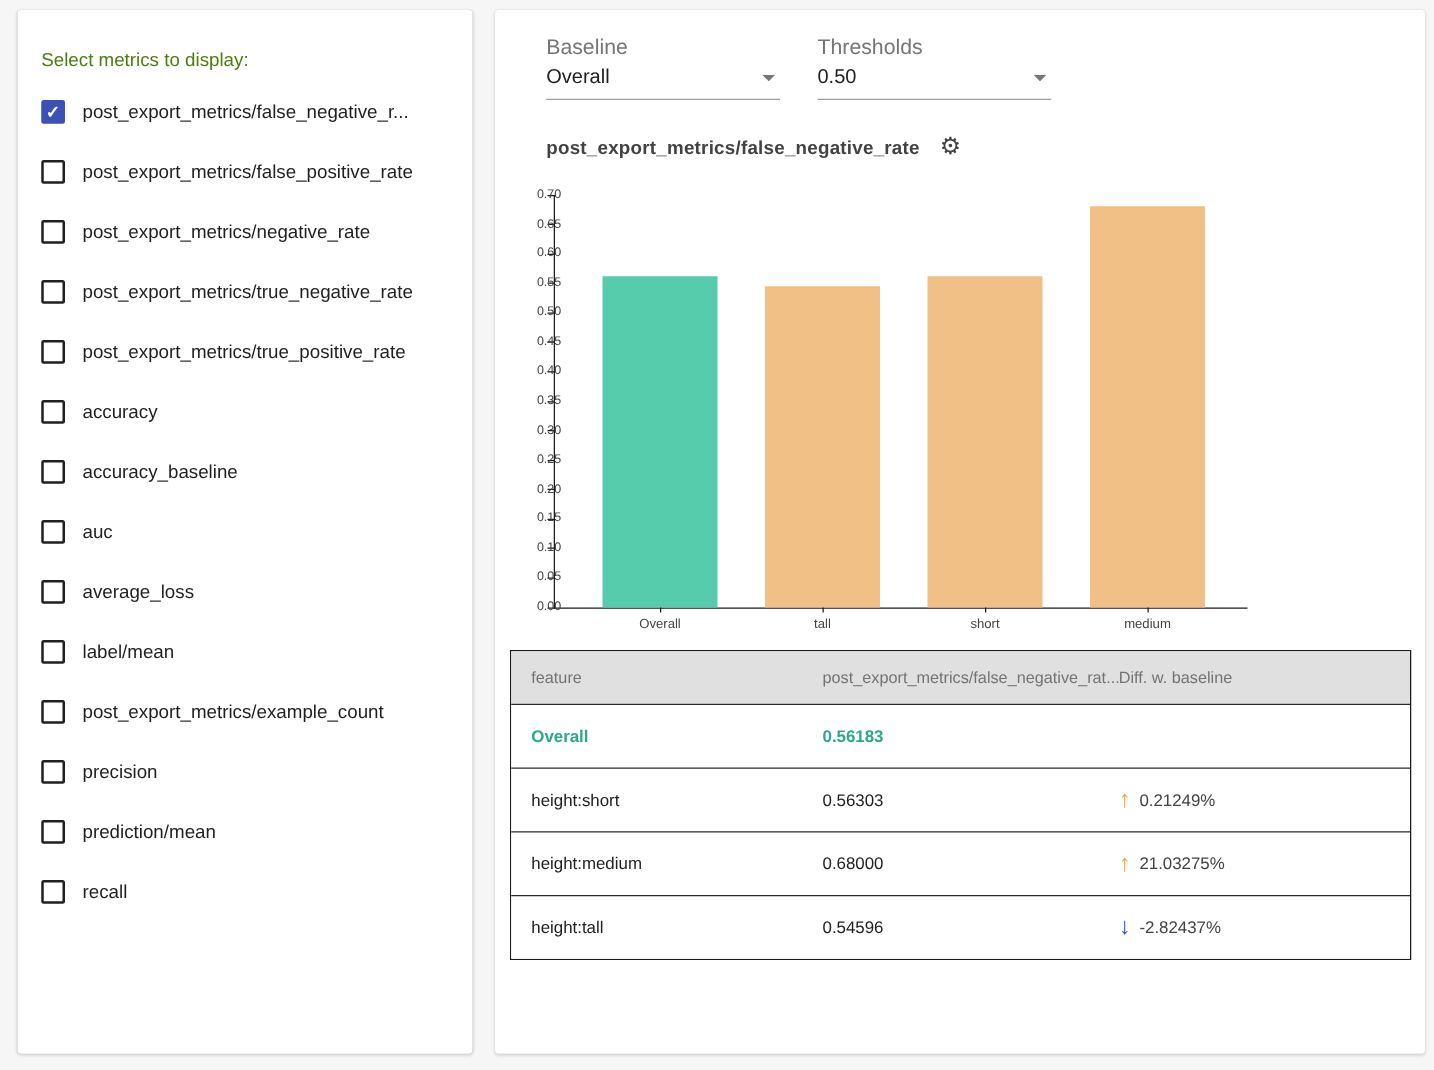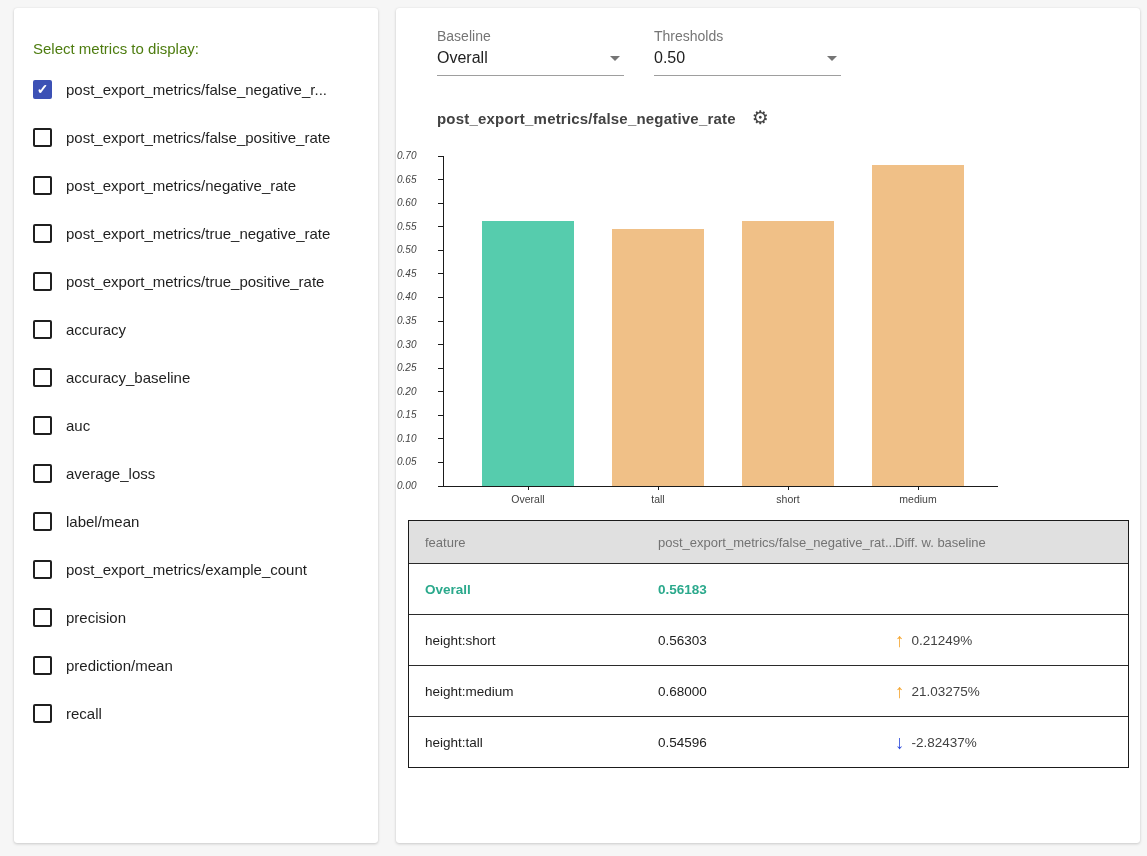--- a/index.html
+++ b/index.html
@@ -26,21 +26,21 @@
   }
   .checkbox.checked{background:#3C51B5;border-color:#3C51B5;}
   .checkbox .tick{color:#fff;font-size:14px;font-weight:bold;line-height:1;}
   .metric-label{margin-left:14px;font-size:15px;color:#1f1f1f;white-space:nowrap;}
   .metric-label.bold{font-weight:normal;}
 
   
   .control{position:absolute;top:20px;width:187px;}
   #baseline-control{left:41px;}
   #thresholds-control{left:258px;}
-  .control-label{font-size:14px;color:#757575;}
+  .control-label{font-size:17px;color:#757575;}
   .control-value-row{
     display:flex;align-items:center;justify-content:space-between;
     border-bottom:1px solid #9e9e9e;padding:5px 0 8px 0;cursor:pointer;
   }
   .control-value{font-size:16px;color:#212121;}
   .dropdown-arrow{
     width:0;height:0;border-left:5px solid transparent;border-right:5px solid transparent;
     border-top:5px solid #757575;margin-right:4px;
   }
 
@@ -48,22 +48,22 @@
   .chart-title-row{position:absolute;left:41px;top:100px;display:flex;align-items:flex-end;}
   .chart-title{font-size:15px;font-weight:bold;color:#424242;letter-spacing:0.2px;}
   .gear{margin-left:16px;font-size:19px;color:#424242;cursor:pointer;line-height:1;}
 
   #plot{
     position:absolute;left:47px;top:148px;width:554px;height:330px;
     border-left:1px solid #1b1b1b;border-bottom:1px solid #1b1b1b;
   }
   .ytick-mark{position:absolute;left:-6px;width:6px;height:1px;background:#1b1b1b;}
   .ytick-label{
-    position:absolute;left:-47px;width:36px;text-align:left;
-    font-size:10px;line-height:10px;color:#424242;font-style:italic;
+    position:absolute;left:-47px;width:52px;text-align:right;
+    font-size:10px;line-height:10px;color:#424242;
   }
   .bar{position:absolute;bottom:0;width:92px;cursor:pointer;}
   .xtick-mark{position:absolute;width:1px;height:4px;background:#1b1b1b;top:330px;}
   .xlabel{
     position:absolute;top:337px;width:92px;text-align:center;
     font-size:10.5px;color:#424242;
   }
 
   
   #results-table{

